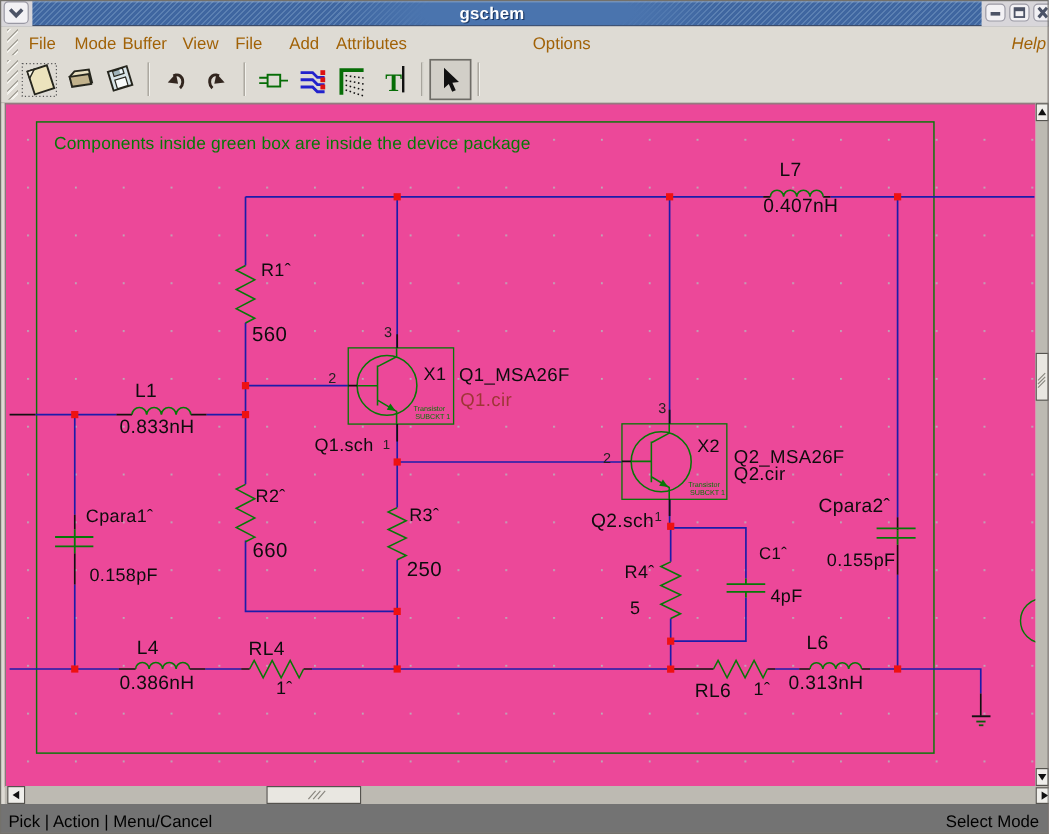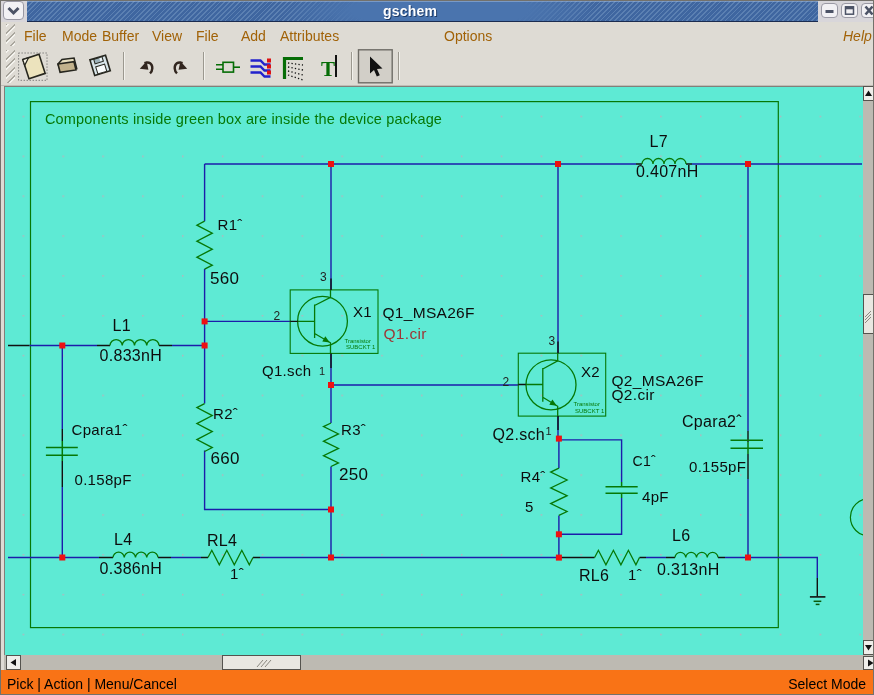--- a/index.html
+++ b/index.html
@@ -24,30 +24,30 @@
   
   #menubar{left:0;top:22px;width:874px;height:26px;background:#dedbd4;}
   .grip{position:absolute;left:6px;top:2px;width:9px;bottom:2px;
      background:repeating-linear-gradient(135deg,#aaa79e 0 1.2px,#f4f3ee 1.2px 2.6px,#dedbd4 2.6px 6px);}
   .mi{position:absolute;top:6px;font-size:14px;color:#a16207;}
   
   #toolbar{left:0;top:48px;width:874px;height:38px;background:#dedbd4;
      border-bottom:1px solid #c0bdb6;box-sizing:border-box;}
   .tsep{position:absolute;top:4px;width:1px;height:28px;background:#9b988f;border-right:1px solid #f2f1ec;}
   
-  #canvas{left:4px;top:86px;width:858px;height:569px;background:#5eead4;
+  #canvas{left:4px;top:86px;width:858px;height:569px;background:#ec4899;
      border-top:1px solid #827f79;border-left:1px solid #827f79;box-sizing:content-box;}
   
   #vscroll{left:863px;top:86px;width:11px;height:569px;background:#bdbab2;}
   #hscroll{left:4px;top:655px;width:870px;height:15px;background:#bdbab2;}
   .sbtn{position:absolute;background:#efeeea;border:1px solid #55534e;box-sizing:border-box;
         font-size:9px;color:#000;text-align:center;}
   .sthumb{position:absolute;background:#e9e7e1;border:1px solid #55534e;box-sizing:border-box;}
   
-  #statusbar{left:0;top:670px;width:874px;height:25px;background:#f97316;font-size:14px;color:#000;border-bottom:1px solid #8a8880;box-sizing:border-box;}
+  #statusbar{left:0;top:670px;width:874px;height:25px;background:#737373;font-size:14px;color:#000;border-bottom:1px solid #8a8880;box-sizing:border-box;}
 </style>
 </head>
 <body>
   <div class="abs" id="titlebar">
     <div id="titlecenter"></div>
     <div class="shine"></div>
   </div>
   <div class="abs" id="tbtext">gschem</div>
   <div class="wbtnpanel" style="left:0;width:27px;"></div>
   <div class="wbtnpanel" style="left:818px;width:56px;"></div>

